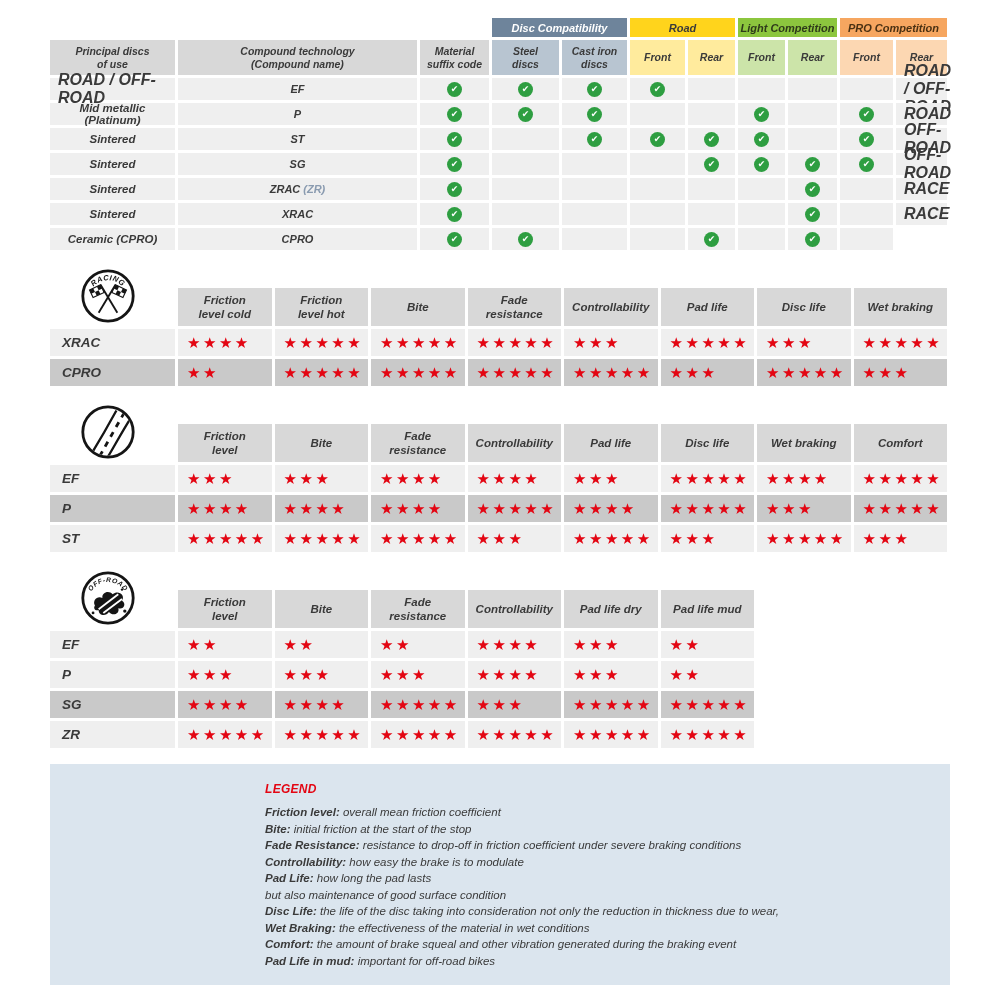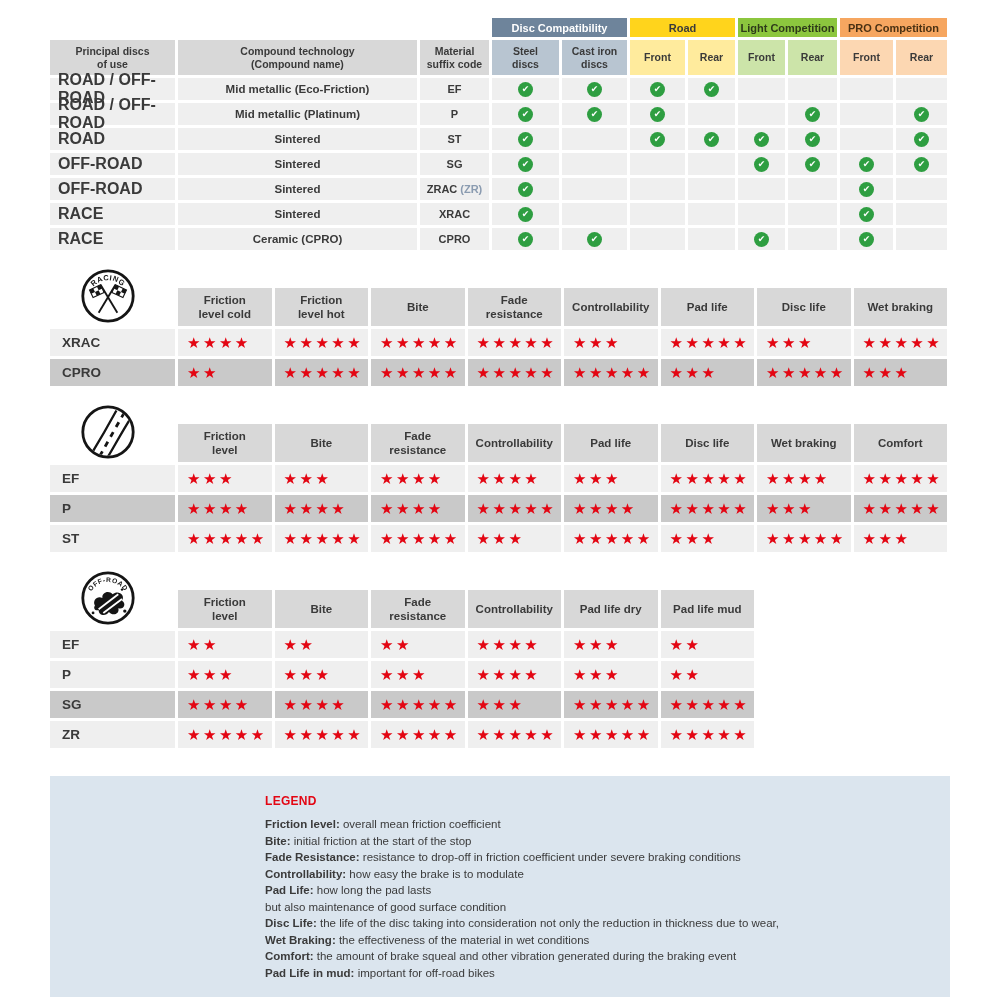--- a/index.html
+++ b/index.html
@@ -1,18 +1,18 @@
 <!DOCTYPE html>
 <html style="--disc-head: #6e849b; --disc-sub: #b8c5d1; --road-head: #ffd41c; --road-sub: #ffeb9d; --lc-head: #8cc63e; --lc-sub: #cce4a9; --pro-head: #f6a660; --pro-sub: #fcd7b2; --head-gray: #d8d8d8; --row-light: #efefef; --row-dark: #c9c9c9; --star: #e30613; --check: #2e9e41; --legend-bg: #dbe5ee; --ink: #3a3a3a;"><head>
 <meta charset="utf-8">
 <style>
   * { box-sizing: border-box; margin: 0; padding: 0; }
   html, body { width: 1000px; height: 1000px; background: #fff; overflow: hidden; }
   body { font-family: "Liberation Sans", sans-serif; color: var(--ink, #3a3a3a); }
-  .page { padding: 18px 50px 0 50px; }
+  .page { padding: 18px 50px 0 50px; font-style: italic; }
 
   
   .compat-grid {
     display: grid;
     grid-template-columns: 125px 239px 69px 67px 65px 55px 47px 47px 49px 53px 51px;
     gap: 3px;
   }
   .cell { display: flex; align-items: center; justify-content: center; text-align: center; }
   .ghost { background: transparent; }
   .group-head { height: 19px; font-weight: bold; font-size: 11px; }
@@ -35,21 +35,21 @@
   .rate-head { height: 38px; background: var(--head-gray); font-weight: bold; font-size: 11.5px; line-height: 1.25; padding: 0 2px; white-space: pre-line; }
   .row-label { height: 27px; background: var(--row-light); font-weight: bold; font-size: 13.5px; justify-content: flex-start; padding-left: 12px; text-align: left; }
   .stars { height: 27px; background: var(--row-light); justify-content: flex-start; padding-left: 9px; color: var(--star); font-size: 15px; letter-spacing: 2.5px; font-family: "DejaVu Sans", sans-serif; }
   .dark { background: var(--row-dark); }
   .icon-slot { position: absolute; left: 30px; top: -20px; width: 56px; height: 56px; }
   .circle-icon { width: 56px; height: 56px; display: block; }
   .arc-text { font-size: 8px; font-weight: bold; fill: #151515; text-anchor: middle; letter-spacing: 0.6px; font-family: "Liberation Sans", sans-serif; }
   .arc-text.small { font-size: 7.2px; }
 
   
-  .legend-box { margin-top: 28px; background: var(--legend-bg); width: 900px; padding: 18px 24px 16px 215px; }
+  .legend-box { margin-top: 16px; background: var(--legend-bg); width: 900px; padding: 18px 24px 16px 215px; }
   .legend-title { color: var(--star); font-weight: bold; font-size: 12px; margin-bottom: 8px; letter-spacing: 0.3px; }
   .legend-line { font-size: 11.5px; line-height: 16.5px; }
   .legend-term { font-weight: bold; }
 </style>
 </head>
 <body>
 
 <div class="page">
 
   <div class="compat-grid" id="compat">
@@ -68,21 +68,20 @@
 discs</div>
       <div class="cell col-head" style="background: var(--disc-sub);">Cast iron
 discs</div>
       <div class="cell col-head" style="background: var(--road-sub);">Front</div>
       <div class="cell col-head" style="background: var(--road-sub);">Rear</div>
       <div class="cell col-head" style="background: var(--lc-sub);">Front</div>
       <div class="cell col-head" style="background: var(--lc-sub);">Rear</div>
       <div class="cell col-head" style="background: var(--pro-sub);">Front</div>
       <div class="cell col-head" style="background: var(--pro-sub);">Rear</div>
       <div class="cell use-cell">ROAD / OFF-ROAD</div>
-      <div class="cell tech-cell">Mid metallic (Eco-Friction)</div>
       <div class="cell code-cell">EF</div>
       <div class="cell check-cell">
         <span class="check">✔</span>
       </div>
       <div class="cell check-cell">
         <span class="check">✔</span>
       </div>
       <div class="cell check-cell">
         <span class="check">✔</span>
       </div>

